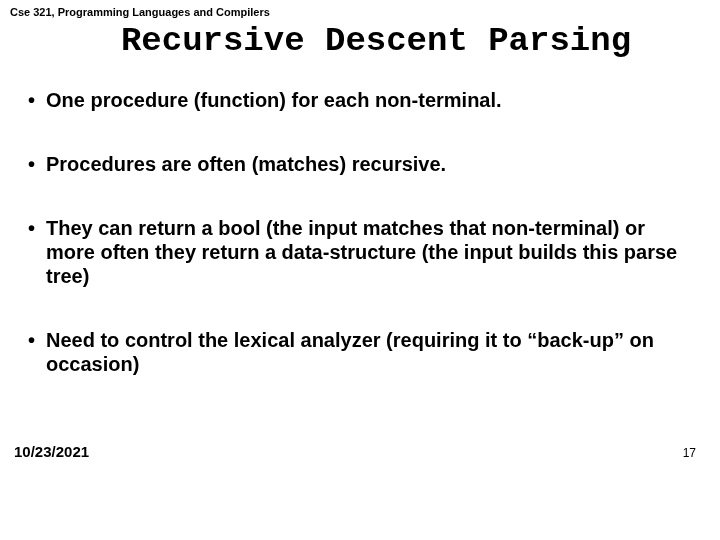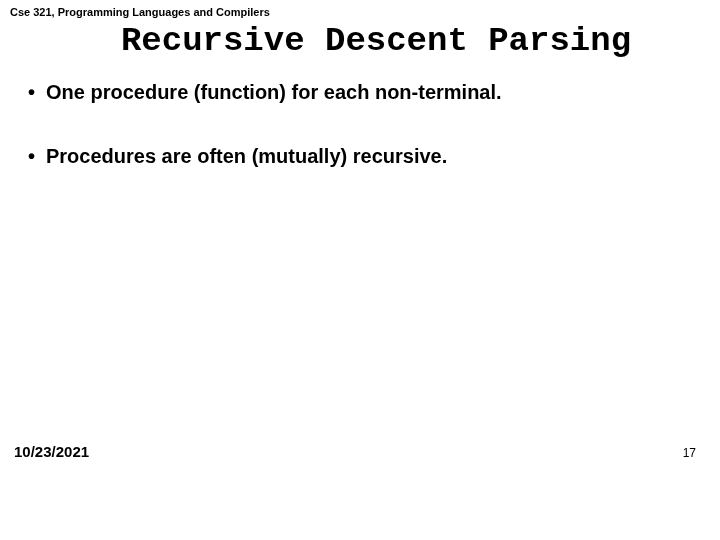--- a/index.html
+++ b/index.html
@@ -1,30 +1,32 @@
 <!DOCTYPE html>
 <html><head>
 <meta charset="utf-8">
 <style>
   * { margin: 0; padding: 0; box-sizing: border-box; }
   html, body { width: 720px; height: 540px; background: #fff; font-family: Arial, Helvetica, sans-serif; color: #000; }
   .slide { position: relative; width: 720px; height: 474px; padding: 0; }
   .course-header { position: absolute; top: 6px; left: 10px; font-size: 11px; font-weight: bold; }
   .title { position: absolute; top: 22px; left: 16px; width: 100%; text-align: center; font-size: 34px; font-weight: bold; font-family: Liberation Mono, monospace; }
-  .bullets { position: absolute; top: 80px; left: 24px; right: 24px; list-style: none; }
+  .bullets { position: absolute; top: 88px; left: 24px; right: 24px; list-style: none; }
   .bullets li { position: relative; padding-left: 22px; font-size: 20px; font-weight: bold; line-height: 1.2; margin-bottom: 40px; }
   .bullets li::before { content: "•"; position: absolute; left: 4px; top: 0; font-size: 20px; }
   .footer-date { position: absolute; left: 14px; bottom: 14px; font-size: 15px; font-weight: bold; }
   .footer-page { position: absolute; right: 24px; bottom: 14px; font-size: 12px; }
 </style>
 </head>
 <body>
 
 <div class="slide">
   <div class="course-header">Cse 321, Programming Languages and Compilers</div>
   <div class="title">Recursive Descent Parsing</div>
   <ul class="bullets">
     <li>One procedure (function) for each non-terminal.</li>
-    <li>Procedures are often (mutually) recursive.</li>
+    <li>Procedures are often (matches) recursive.</li>
+    <li>They can return a bool (the input matches that non-terminal) or more often they return a data-structure (the input builds this parse tree)</li>
+    <li>Need to control the lexical analyzer  (requiring it to “back-up” on occasion)</li>
   </ul>
   <div class="footer-date">10/23/2021</div>
   <div class="footer-page">17</div>
 </div>
 
 </body></html>

